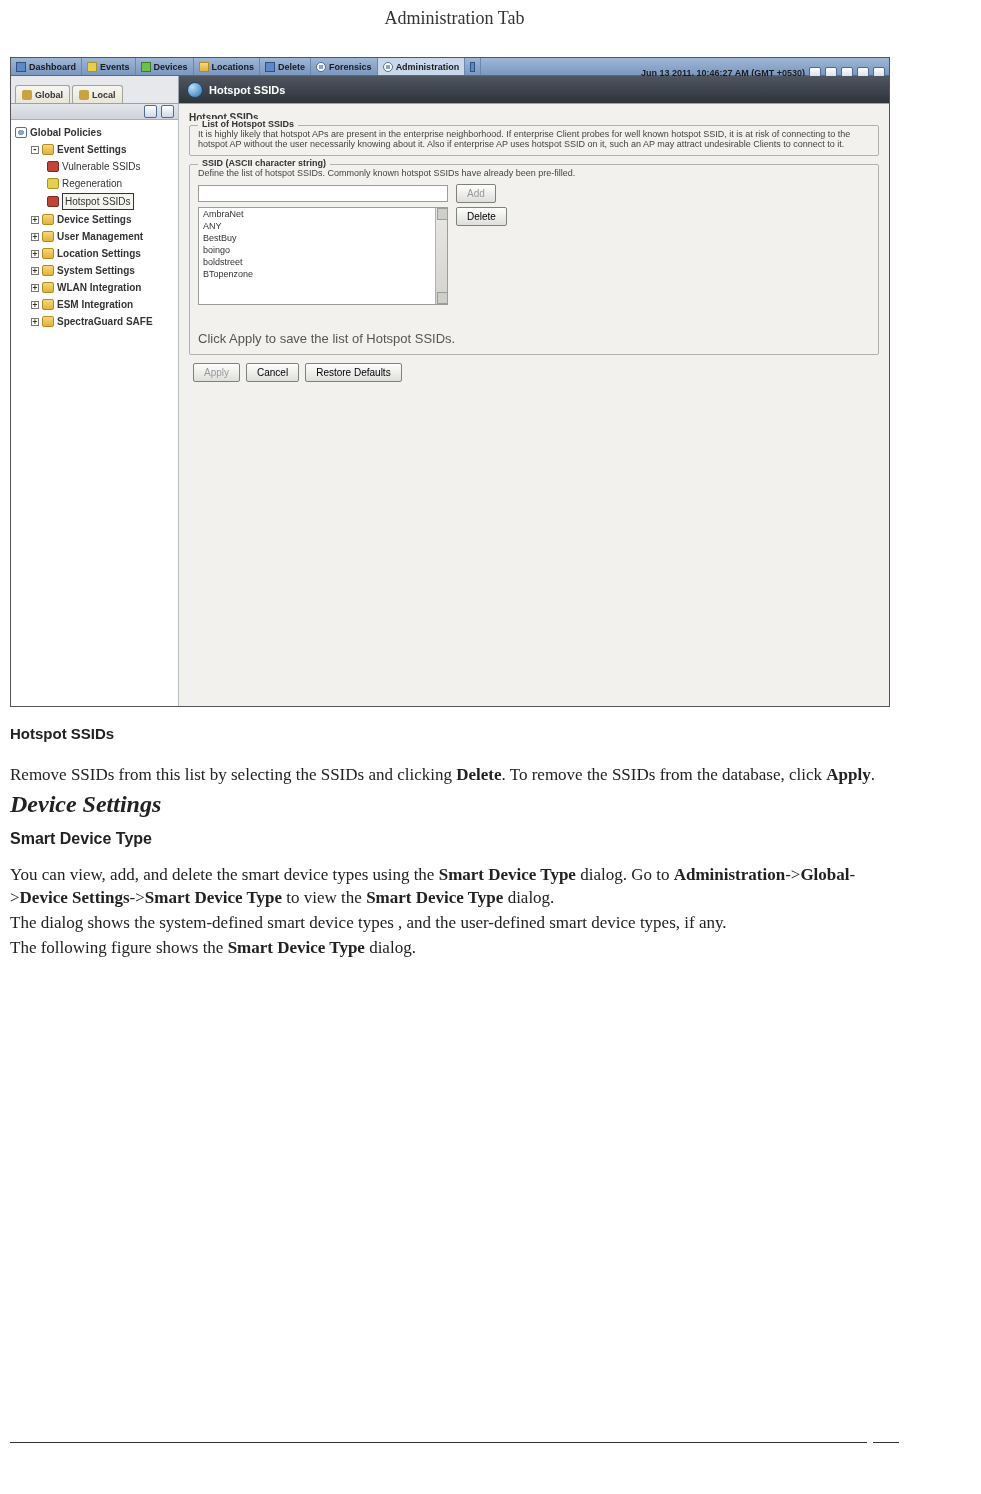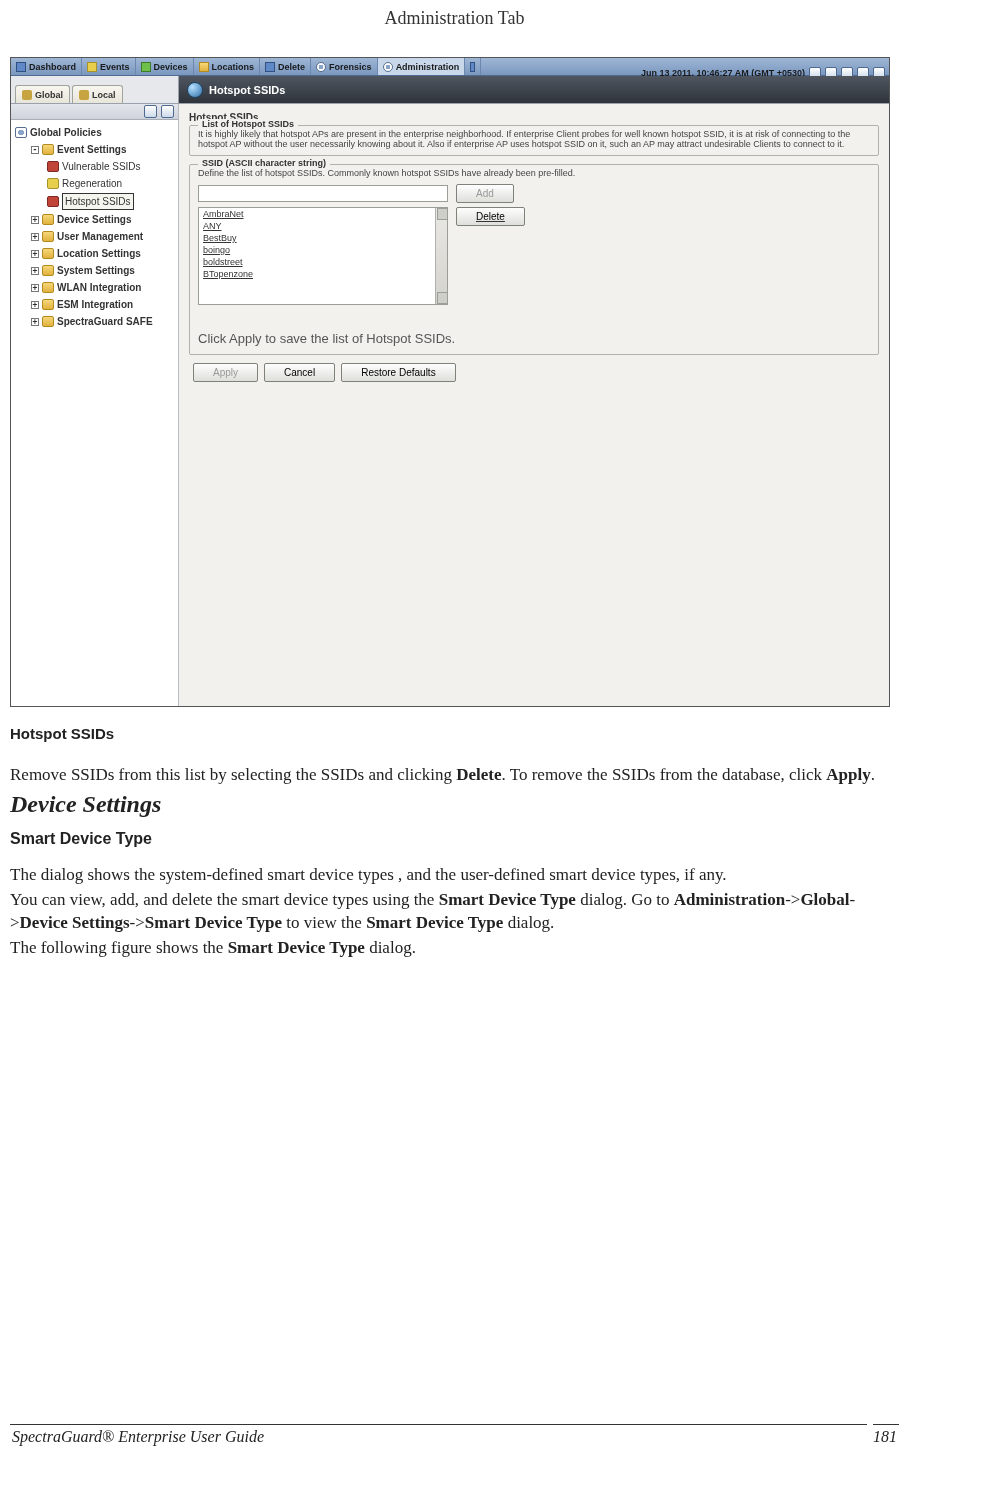--- a/index.html
+++ b/index.html
@@ -187,27 +187,27 @@
     display:flex;align-items:center;gap:8px;margin:6px 0 4px 0;
   }
   .txt{
     border:1px solid #9b9e96; height:17px; background:#fff; padding:0 3px;
     font-size:10px;
   }
   .txt.wide{width:250px;}
   .btn{
     border:1px solid #7f8279;
     background:linear-gradient(#fefefe,#dedfda);
-    height:19px; padding:0 19px; font-size:10px;
+    height:19px; padding:0 10px; font-size:10px;
     font-family:inherit;
     border-radius:2px;
     cursor:pointer;
   }
   .btn:disabled{color:#999;}
-  .ssid-list-row{display:flex;align-items:flex-start;gap:8px;text-decoration:underline;}
+  .ssid-list-row{display:flex;align-items:flex-start;gap:8px;}
   .ssid-list{
     width:250px;height:98px;
     border:1px solid #9b9e96;background:#fff;
     overflow:hidden;
     font-size:9px;
     position:relative;
   }
   .ssid-list .item{padding:1px 4px;}
   .ssid-list .sb{
     position:absolute;right:0;top:0;width:12px;height:100%;
@@ -448,32 +448,28 @@
   <div class="doc-section-label">Hotspot SSIDs</div>
 
   <p class="doc-para">
     <span>Remove SSIDs from this list by selecting the SSIDs and clicking </span><b>Delete</b><span>. To remove the SSIDs from the database, click </span><b>Apply</b><span>.</span>
   </p>
 
   <div class="doc-h2">Device Settings</div>
 
   <div class="doc-h3">Smart Device Type</div>
 
-  <p class="doc-para">The dialog shows the system-defined smart device types , and the user-defined smart device types, if any.</p>
   <p class="doc-para">
     <span>You can view, add, and delete the smart device types using the </span><b>Smart Device Type</b><span> dialog. Go to </span><b>Administration</b><span>-&gt;</span><b>Global</b><span>-&gt;</span><b>Device Settings</b><span>-&gt;</span><b>Smart Device Type</b><span> to view the </span><b>Smart Device Type</b><span> dialog.</span>
   </p>
+  <p class="doc-para">The dialog shows the system-defined smart device types , and the user-defined smart device types, if any.</p>
   <p class="doc-para">
     <span>The following figure shows the </span><b>Smart Device Type</b><span> dialog.</span>
   </p>
 
   <div class="footer">
     <div class="hr-row">
         <hr>
         <hr>
       </div>
-    <div class="footer-line">
-      <span>SpectraGuard® Enterprise User Guide</span>
-      <span>181</span>
-    </div>
   </div>
 
 </div>
 
 </body></html>

